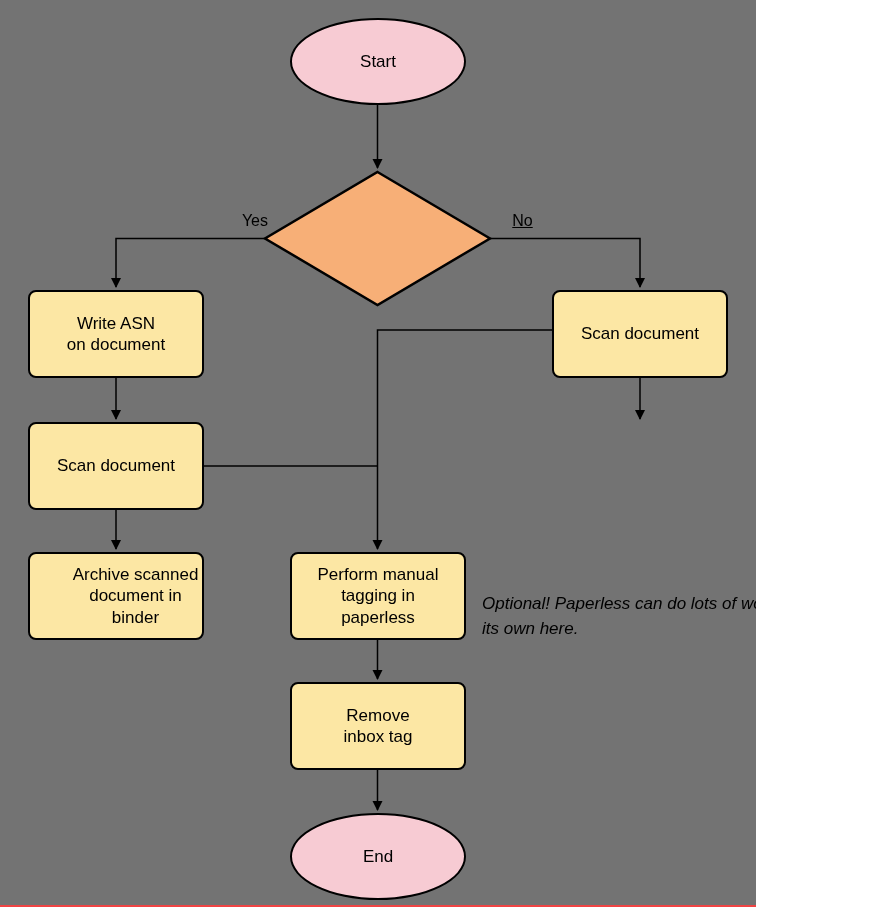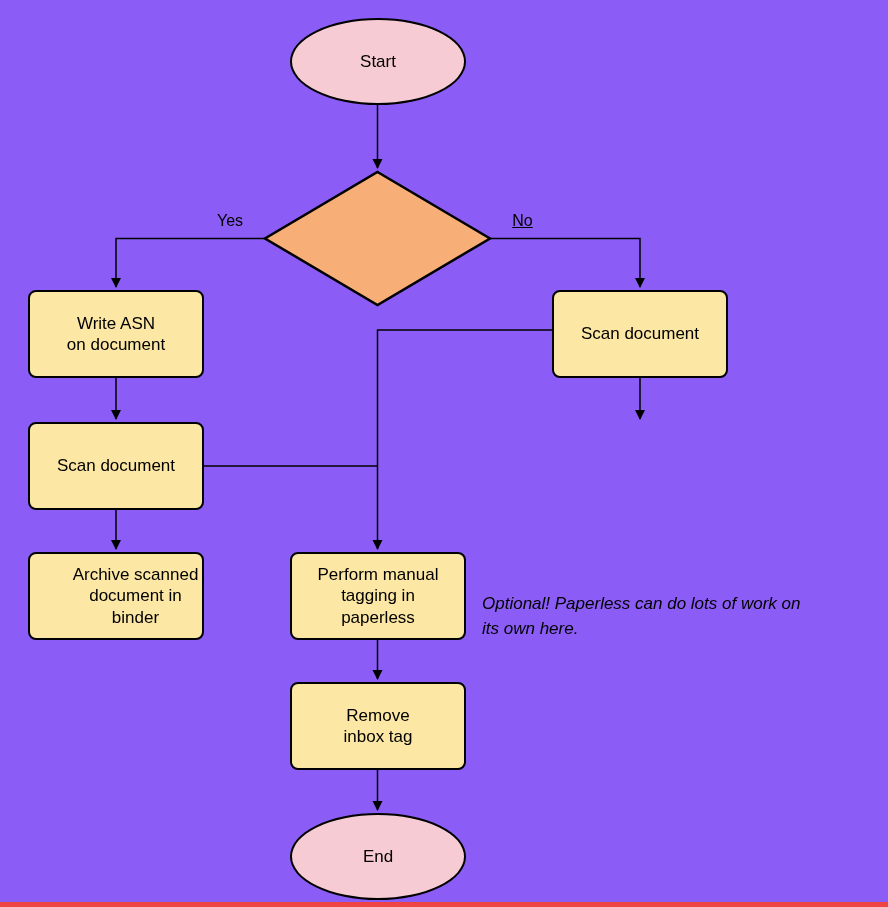--- a/index.html
+++ b/index.html
@@ -1,23 +1,23 @@
 <!DOCTYPE html>
 <html><head>
 <meta charset="utf-8">
 <style>
   * { margin: 0; padding: 0; box-sizing: border-box; }
   html, body { background: #ffffff; font-family: "Liberation Sans", sans-serif; color: #000; }
   .canvas {
     position: relative;
-    width: 888px;
+    width: 756px;
     height: 907px;
-    background: #8b5cf6;
+    background: #737373;
     overflow: hidden;
-    border-bottom: 5px solid #ef4444;
+    border-bottom: 2px solid #ef4444;
   }
   .edges-layer {
     position: absolute;
     left: 0; top: 0;
     width: 888px; height: 907px;
   }
   .node {
     position: absolute;
     display: flex;
     align-items: center;
@@ -82,21 +82,21 @@
     <path d="M 377.5 770 L 377.5 810" stroke="#000" stroke-width="1.5" fill="none" marker-end="url(#arrow)"></path>
 
     <polygon points="377.5,172 490,238.5 377.5,305 265,238.5" stroke="#000" stroke-width="2.5" fill="#F7AF77"></polygon>
   </svg>
 
   <div class="node terminator" style="left:290px; top:18px; width:176px; height:87px;">
     <span>Start</span>
   </div>
 
 
-  <div class="edge-label" style="left:200px; top:212px; width:60px;">Yes</div>
+  <div class="edge-label" style="left:208px; top:212px; width:60px;text-align:right;">Yes</div>
   <div class="edge-label" style="left:495px; top:212px; width:55px;text-decoration:underline;">No</div>
 
   <div class="node process" style="left:28px; top:290px; width:176px; height:88px;">
     <span>Write ASN
 on document</span>
   </div>
 
   <div class="node process" style="left:28px; top:422px; width:176px; height:88px;">
     <span>Scan document</span>
   </div>

